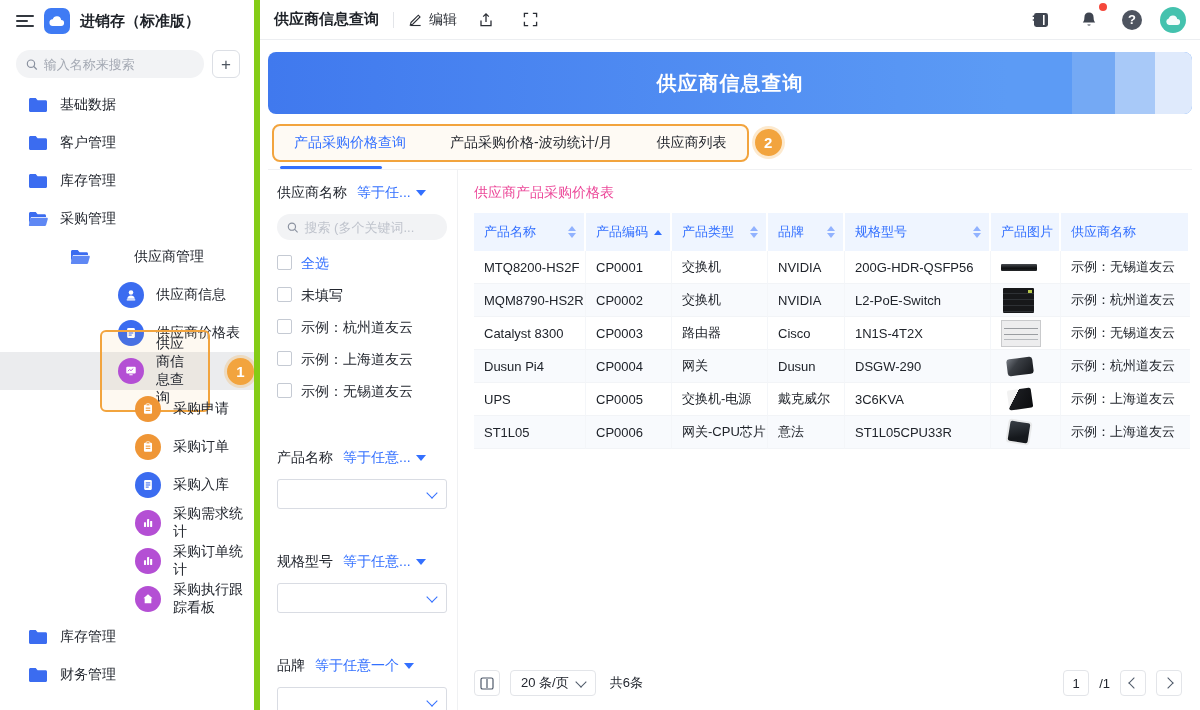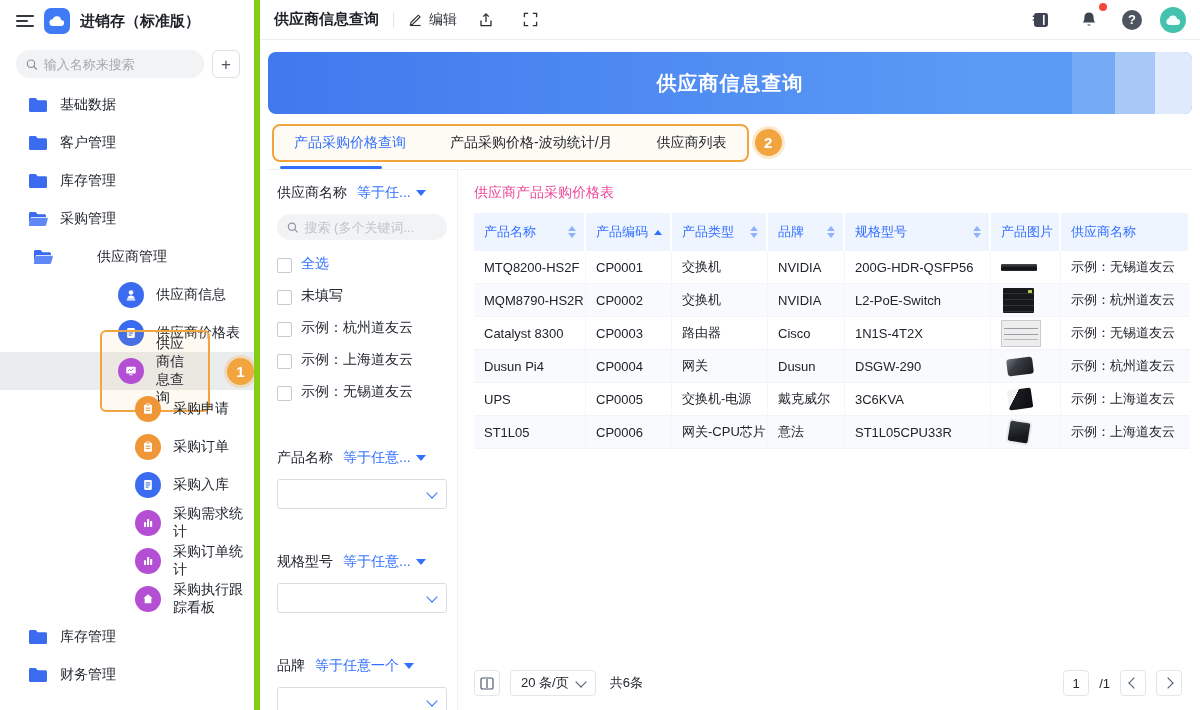--- a/index.html
+++ b/index.html
@@ -15,21 +15,21 @@
   .burger i:nth-child(1){ top:0; width:18px; } .burger i:nth-child(2){ top:5px; width:12px; } .burger i:nth-child(3){ top:10px; width:18px; }
   .logo { width:26px; height:26px; border-radius:7px; background:#3f7bf4; display:flex; align-items:center; justify-content:center; flex:none; }
   .app-title { font-size:15px; font-weight:bold; color:#1f2329; white-space:nowrap; }
   .side-search { display:flex; align-items:center; gap:8px; padding:10px 14px 6px 16px; }
   .search-pill { flex:1; height:28px; background:#f2f3f5; border-radius:14px; display:flex; align-items:center; padding:0 10px; gap:6px; }
   .search-pill input { border:none; outline:none; background:transparent; font-size:13px; color:#1f2329; width:100%; font-family:inherit; }
   .search-pill input::placeholder { color:#a4a9b3; }
   .add-btn { width:28px; height:28px; border:1px solid #dcdfe5; border-radius:6px; background:#fff; display:flex; align-items:center; justify-content:center; font-size:17px; color:#4e5560; cursor:pointer; flex:none; line-height:1; }
   .side-nav { flex:1; overflow:hidden; padding-top:2px; }
   .nav-row { height:38px; display:flex; align-items:center; gap:12px; font-size:14px; color:#23272f; cursor:pointer; position:relative; }
-  .lvl1 { padding-left:28px; } .lvl2 { padding-left:33px;gap:44px; } .lvl2c { padding-left:98px;margin-left:37px; } .lvl3 { padding-left:118px; }
+  .lvl1 { padding-left:28px; } .lvl2 { padding-left:70px;gap:44px; } .lvl2c { padding-left:98px;margin-left:37px; } .lvl3 { padding-left:118px; }
   .cicon { width:26px; height:26px; border-radius:50%; display:flex; align-items:center; justify-content:center; flex:none; }
   .c-blue { background:#3b6cf0; } .c-purple { background:#b44fd4; } .c-orange { background:#ef9636; }
   .nav-row.selected { background:#ebecee; padding-left:0; }
   .hl-box { display:flex; align-items:center; gap:12px; border:2px solid #f2a43e; background:rgba(244,166,61,.07); border-radius:6px; padding:3px 12px 3px 16px; margin-left:100px; }
   .num-badge { width:27px; height:27px; border-radius:50%; background:#f2a43e; color:#fff; font-size:15px; font-weight:bold; display:flex; align-items:center; justify-content:center; box-shadow:0 0 0 3px rgba(244,166,61,.25); flex:none; }
   .nav-row.selected .num-badge { margin-left:5px; }
 
   
   .main { flex:1; display:flex; flex-direction:column; min-width:0; }
   .topbar { height:40px; flex:none; display:flex; align-items:center; padding:0 14px 0 14px; border-bottom:1px solid #eceef1; gap:14px; }
@@ -62,21 +62,21 @@
   
   .filter-col { width:190px; flex:none; border-right:1px solid #f0f1f3; padding:14px 10px 0 9px; overflow:hidden; }
   .f-head { display:flex; align-items:center; gap:10px; font-size:14px; }
   .f-label { color:#23272f; }
   .f-op { color:#3370ff; cursor:pointer; display:flex; align-items:center; gap:5px; }
   .caret { width:0; height:0; border-left:5px solid transparent; border-right:5px solid transparent; border-top:6px solid #3370ff; display:inline-block; }
   .f-search { margin-top:12px; height:26px; background:#f2f3f5; border-radius:13px; display:flex; align-items:center; gap:6px; padding:0 10px; }
   .f-search input { border:none; outline:none; background:transparent; width:100%; font-size:13px; font-family:inherit; }
   .f-search input::placeholder { color:#bfc3cc; }
   .cb-list { margin-top:15px; display:flex; flex-direction:column; gap:14px; }
-  .cb-row { display:flex; align-items:flex-end; gap:9px; font-size:14px; color:#23272f; cursor:pointer; }
+  .cb-row { display:flex; align-items:flex-start; gap:9px; font-size:14px; color:#23272f; cursor:pointer; }
   .cb { width:15px; height:15px; border:1px solid #c5cad3; border-radius:2px; background:#fff; flex:none; }
   .cb-row.all .cb-label { color:#3370ff; }
   .f-section { margin-top:44px; }
   .f-section.first-gap { margin-top:48px; }
   .f-select { margin-top:12px; height:30px; border:1px solid #d9dce3; border-radius:3px; background:#fff; display:flex; align-items:center; justify-content:flex-end; padding:0 10px; cursor:pointer; }
   .chev { width:8px; height:8px; border-left:1.7px solid #3370ff; border-bottom:1.7px solid #3370ff; transform:rotate(-45deg); margin-top:-3px; }
 
   
   .table-col { flex:1; min-width:0; padding:14px 2px 0 16px; position:relative; display:flex; flex-direction:column; }
   .table-title { font-size:14px; color:#ec4899; margin-bottom:11px; }

